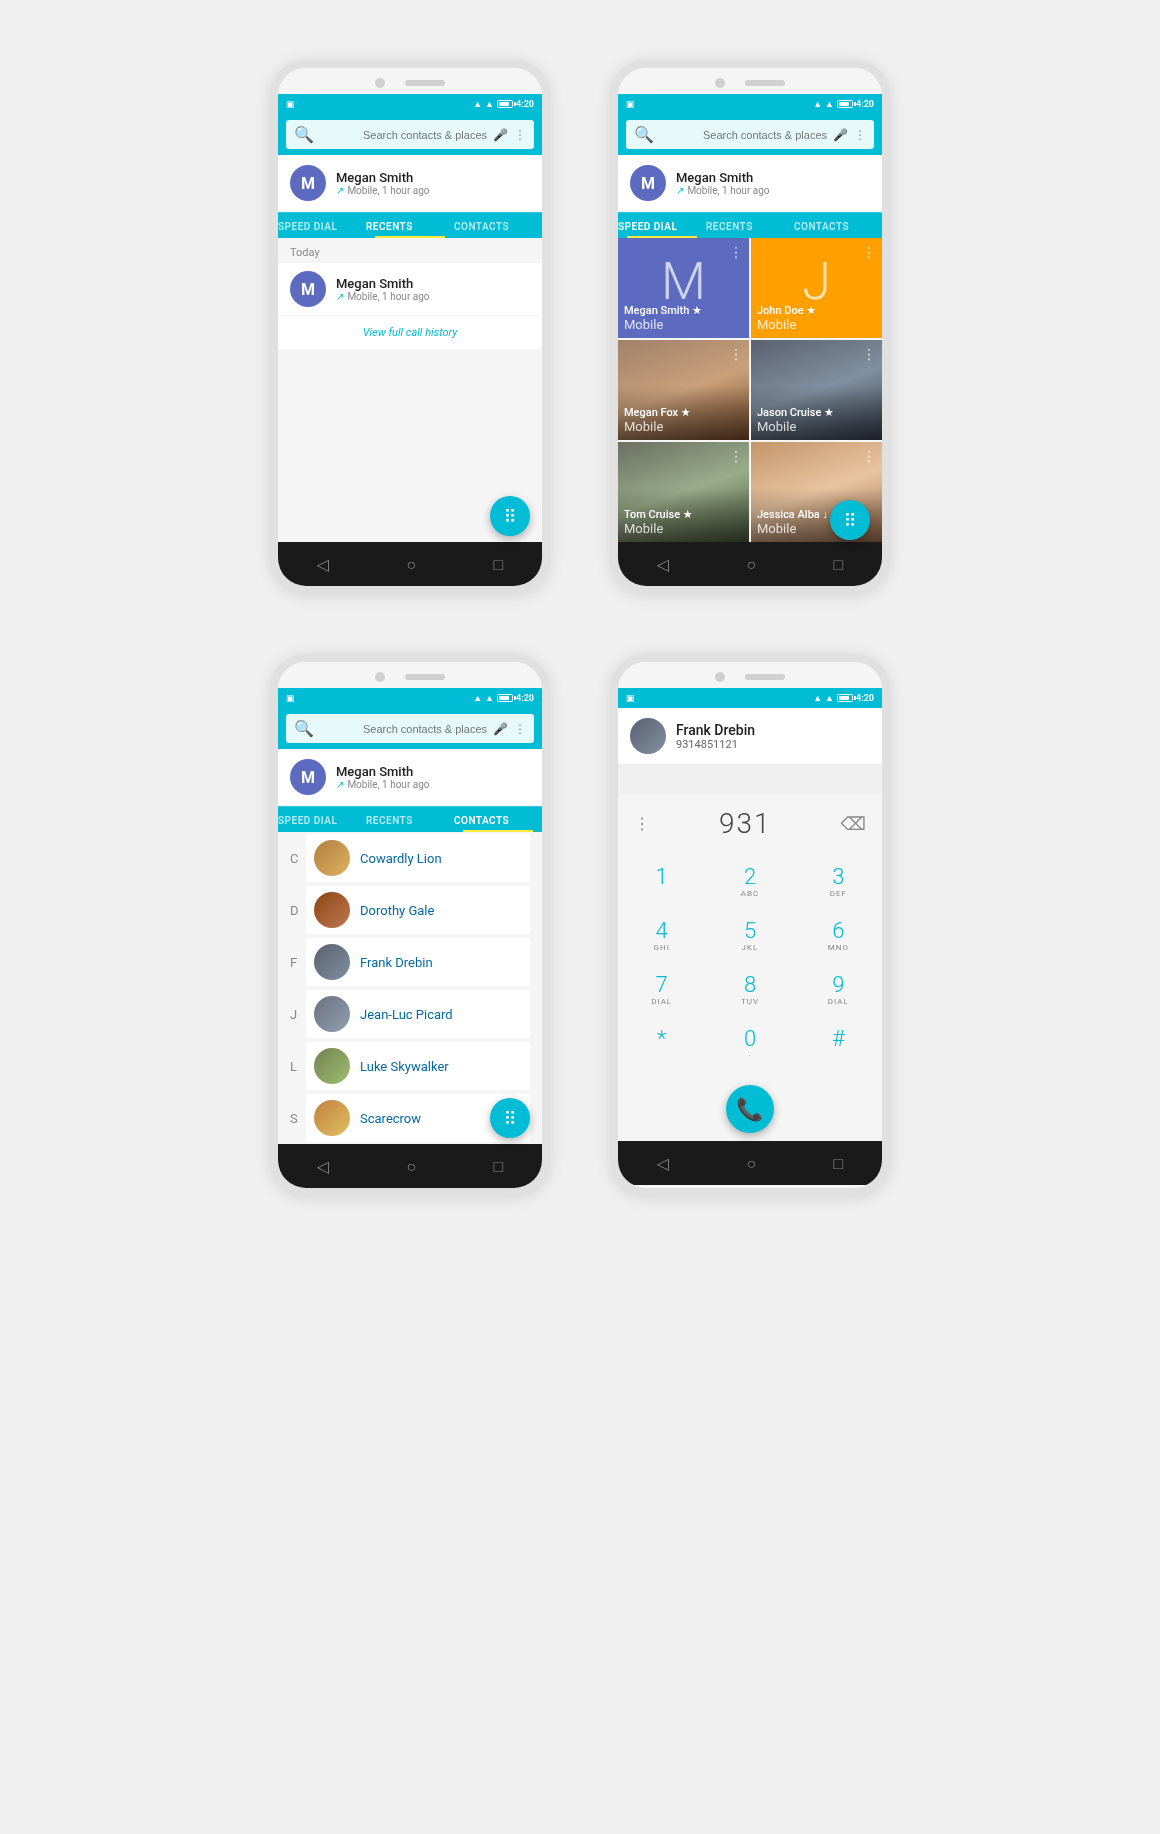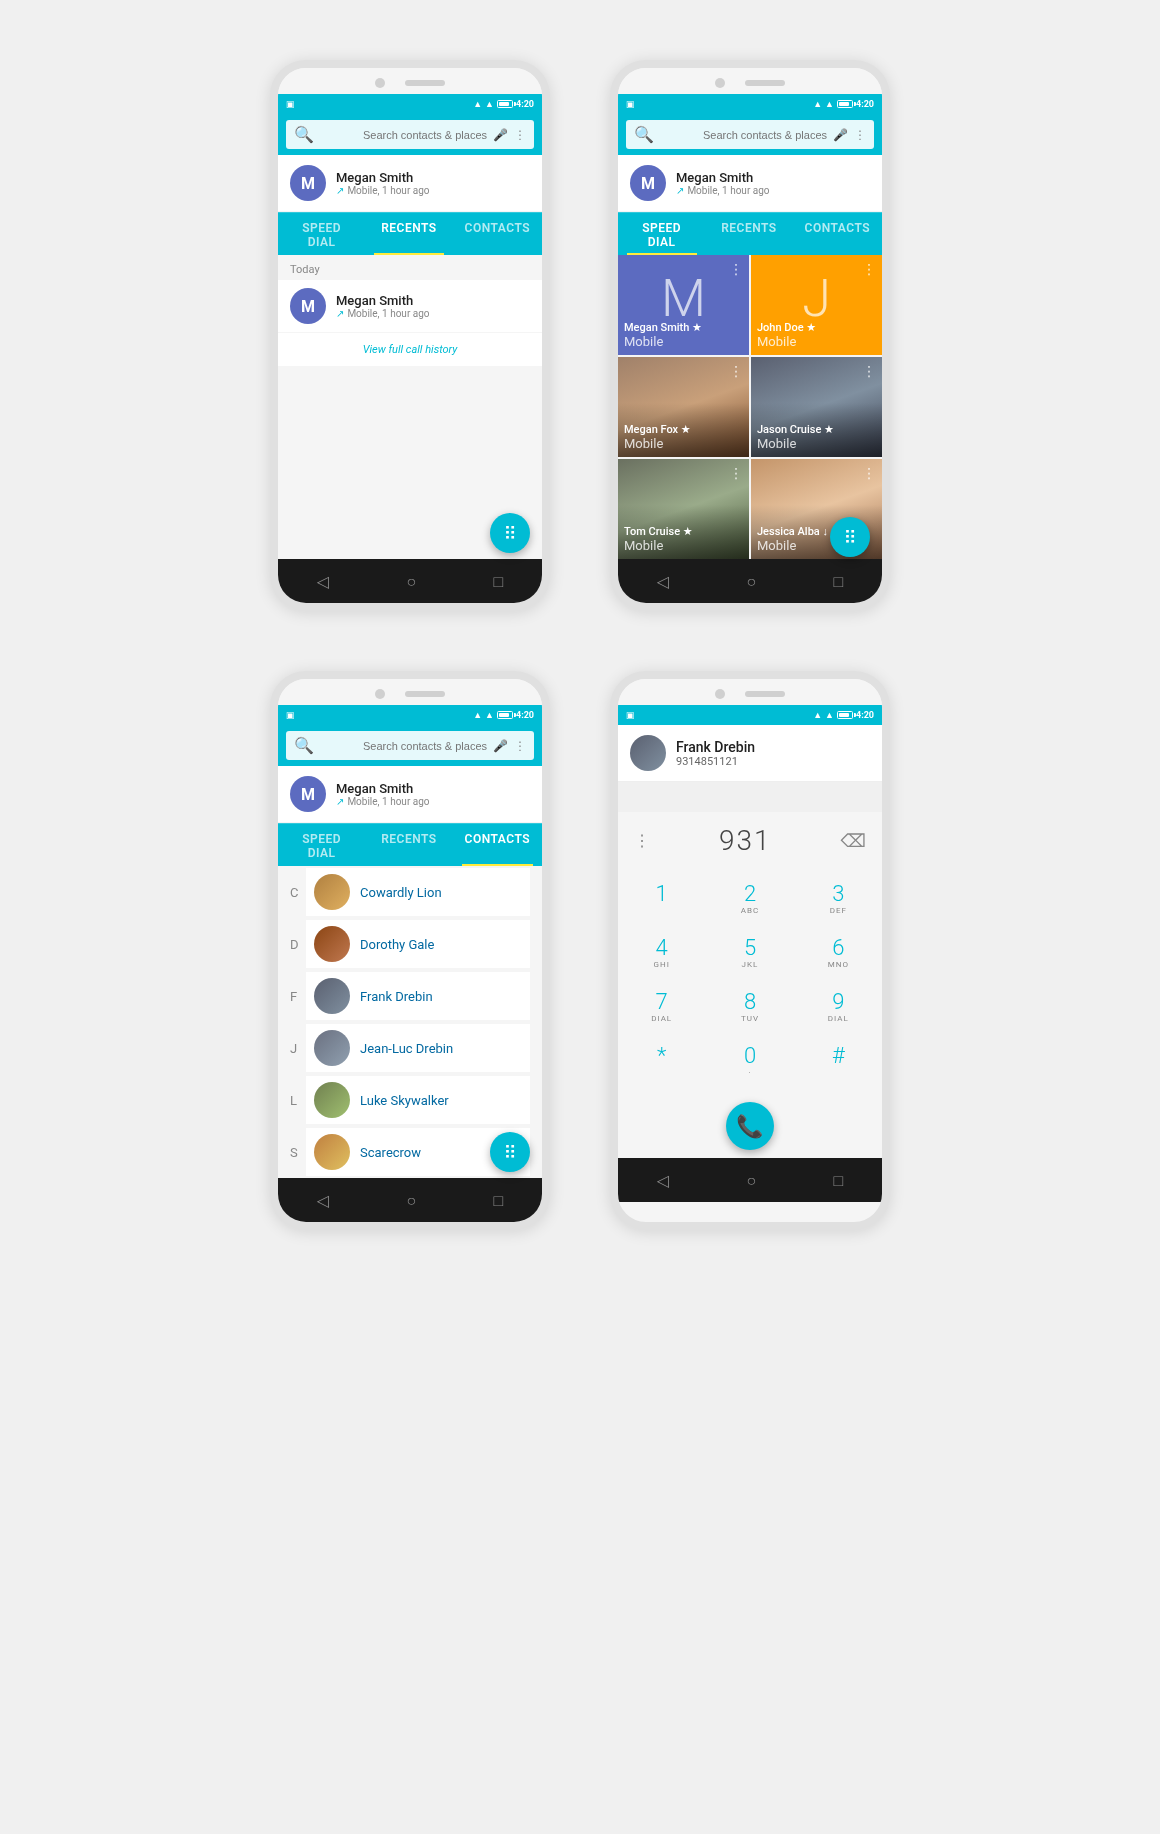--- a/index.html
+++ b/index.html
@@ -164,23 +164,23 @@
     .outgoing-arrow { color: #00BCD4; font-size: 10px; }
 
     
     .tabs {
       background: #00BCD4;
       display: flex;
       border-top: 1px solid rgba(255,255,255,0.2);
     }
     .tab {
       flex: 1;
-      text-align: center;
-      padding: 8px 12px 6px;
-      font-size: 12px;
+      text-align: left;
+      padding: 8px 0 6px;
+      font-size: 10px;
       color: rgba(255,255,255,0.7);
       font-weight: 600;
       letter-spacing: 0.5px;
       position: relative;
       cursor: pointer;
     }
     .tab.active {
       color: white;
     }
     .tab.active::after {
@@ -650,21 +650,21 @@
           </div>
           <span class="contact-name">Frank Drebin</span>
         </div>
       </div>
 
       <div style="display:flex;align-items:center;background:#f5f5f5;padding:2px 12px;">
         <span style="font-size:13px;color:#888;width:16px;">J</span>
         <div class="contact-item" style="flex:1;border:none;padding:6px 8px;">
           <div class="contact-avatar" style="background:linear-gradient(135deg,#6a7080,#90a0b0);">
           </div>
-          <span class="contact-name">Jean-Luc Drebin</span>
+          <span class="contact-name">Jean-Luc Picard</span>
         </div>
       </div>
 
       <div style="display:flex;align-items:center;background:#f5f5f5;padding:2px 12px;">
         <span style="font-size:13px;color:#888;width:16px;">L</span>
         <div class="contact-item" style="flex:1;border:none;padding:6px 8px;">
           <div class="contact-avatar" style="background:linear-gradient(135deg,#708050,#a0c070);">
           </div>
           <span class="contact-name">Luke Skywalker</span>
         </div>

